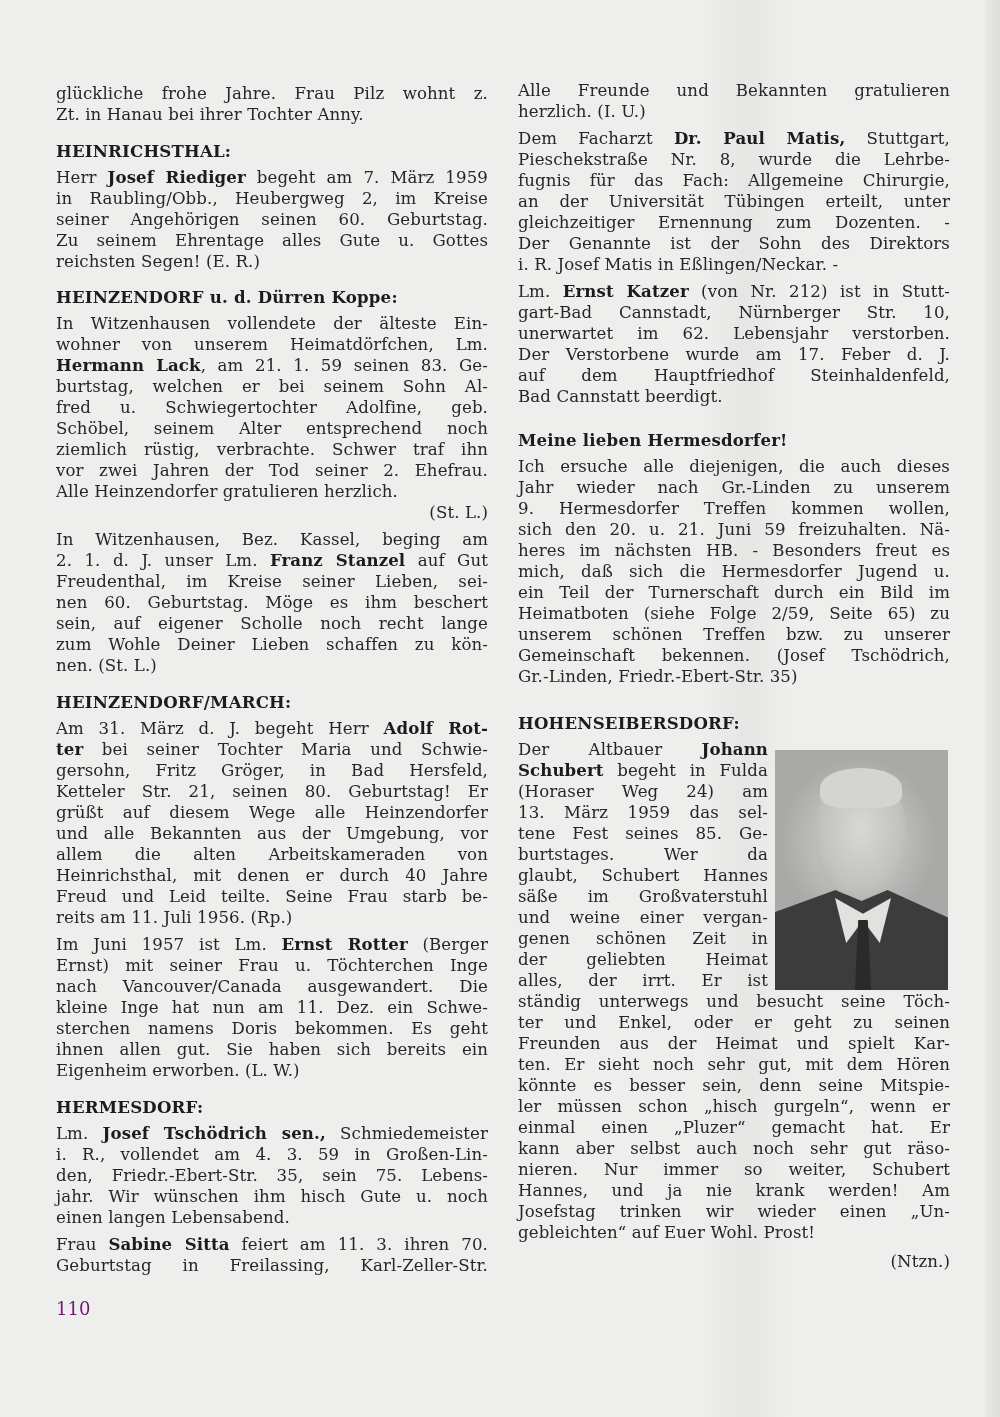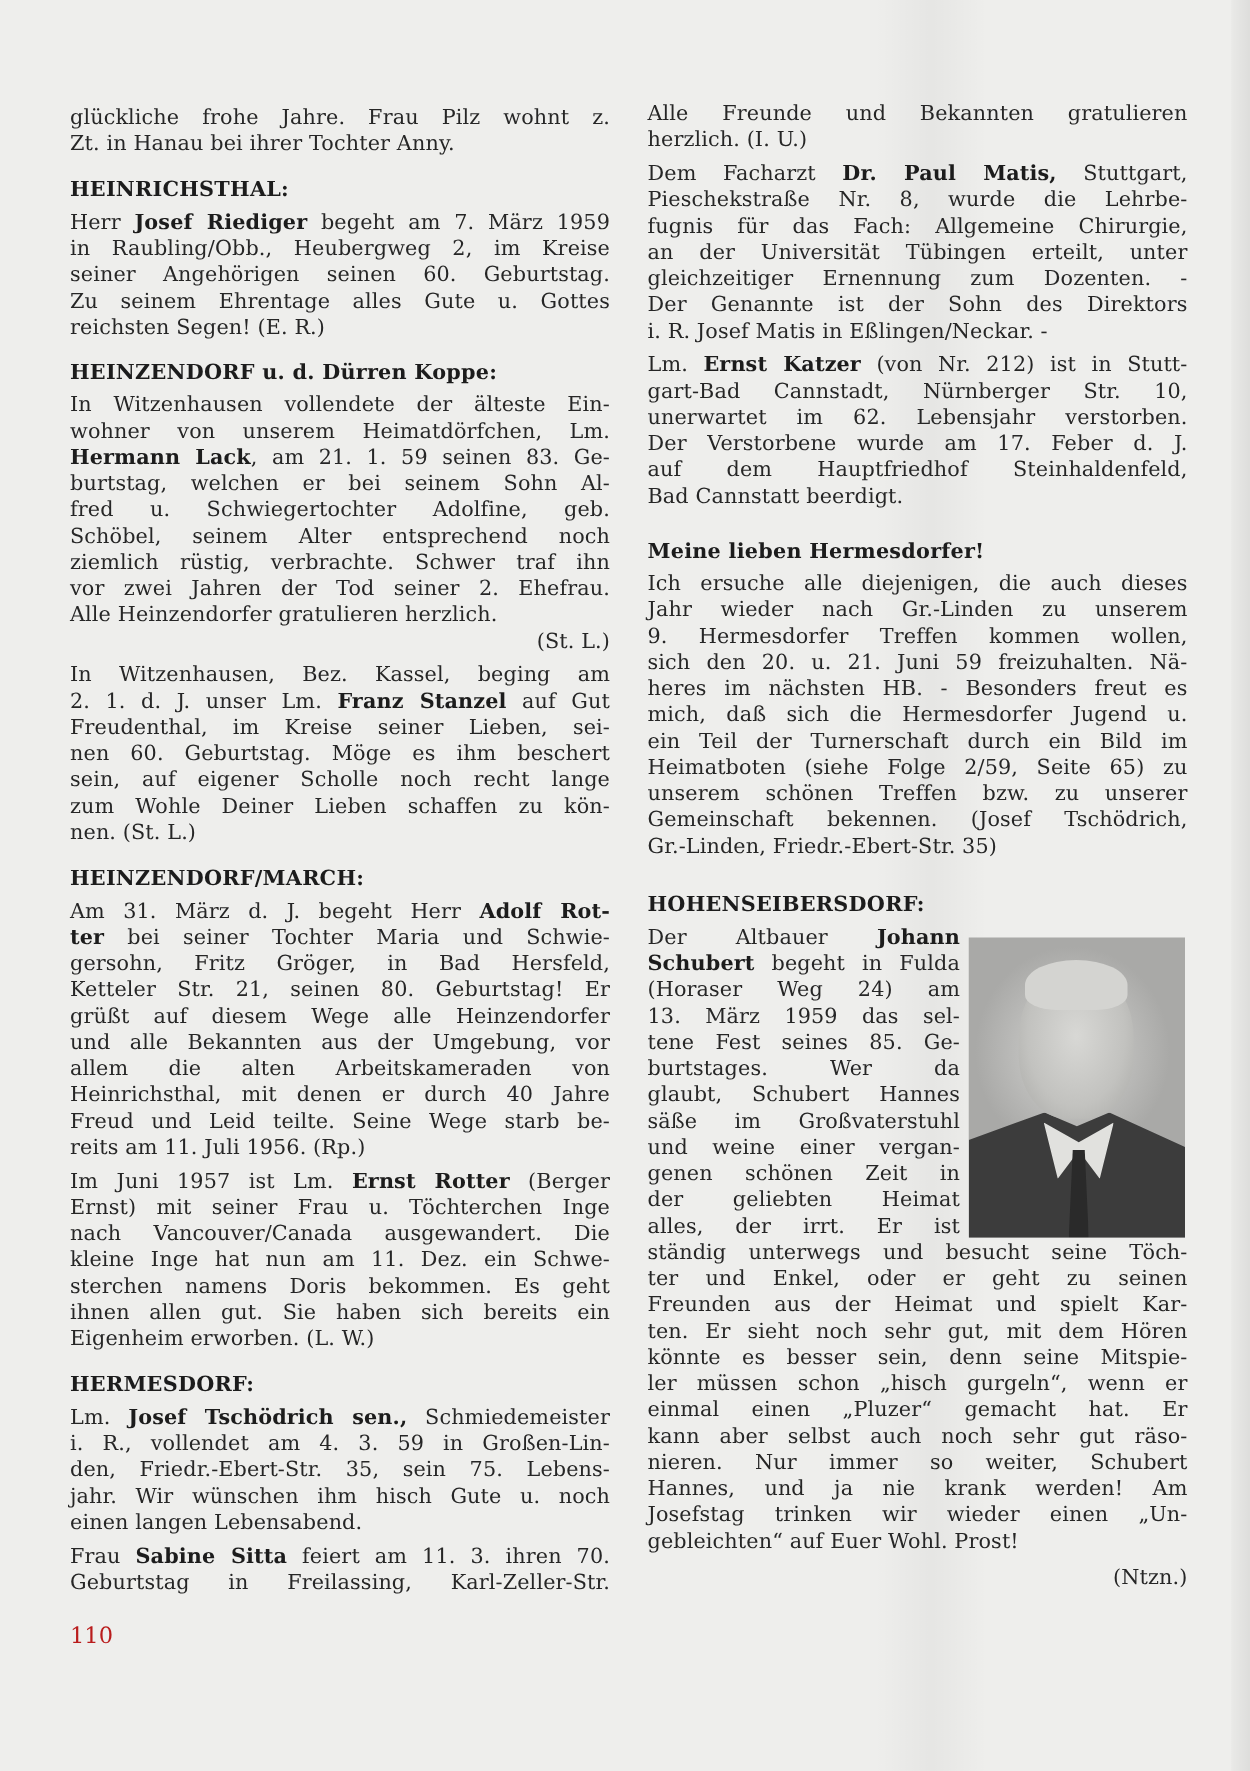--- a/index.html
+++ b/index.html
@@ -62,21 +62,21 @@
     background: #e1e1de;
     clip-path: polygon(0 0, 50% 35%, 100% 0, 80% 100%, 50% 50%, 20% 100%);
   }
   .photo .tie {
     position: absolute; left: 80px; top: 170px; width: 16px; height: 70px;
     background: #2a2a2a;
     clip-path: polygon(20% 0, 80% 0, 100% 100%, 0 100%);
   }
   .page-number {
     position: absolute; left: 56px; top: 1298px; font-size: 18px; line-height: 22px;
-    color: #b91c1c;
+    color: #701a75;
   }
 </style>
 </head>
 <body>
 
 <div class="paper-shade"></div>
 <div class="paper-edge"></div>
 
 <div class="col col-left">
 
@@ -112,21 +112,21 @@
 
   <div class="heading" style="top:692px">HEINZENDORF/MARCH:</div>
   <div class="line full" style="top:718px">Am 31. März d. J. begeht Herr <b>Adolf Rot-</b></div>
   <div class="line full" style="top:739px"><b>ter</b> bei seiner Tochter Maria und Schwie-</div>
   <div class="line full" style="top:760px">gersohn, Fritz Gröger, in Bad Hersfeld,</div>
   <div class="line full" style="top:781px">Ketteler Str. 21, seinen 80. Geburtstag! Er</div>
   <div class="line full" style="top:802px">grüßt auf diesem Wege alle Heinzendorfer</div>
   <div class="line full" style="top:823px">und alle Bekannten aus der Umgebung, vor</div>
   <div class="line full" style="top:844px">allem die alten Arbeitskameraden von</div>
   <div class="line full" style="top:865px">Heinrichsthal, mit denen er durch 40 Jahre</div>
-  <div class="line full" style="top:886px">Freud und Leid teilte. Seine Wege starb be-</div>
+  <div class="line full" style="top:886px">Freud und Leid teilte. Seine Frau starb be-</div>
   <div class="line short" style="top:907px">reits am 11. Juli 1956. (Rp.)</div>
 
   <div class="line full" style="top:934px">Im Juni 1957 ist Lm. <b>Ernst Rotter</b> (Berger</div>
   <div class="line full" style="top:955px">Ernst) mit seiner Frau u. Töchterchen Inge</div>
   <div class="line full" style="top:976px">nach Vancouver/Canada ausgewandert. Die</div>
   <div class="line full" style="top:997px">kleine Inge hat nun am 11. Dez. ein Schwe-</div>
   <div class="line full" style="top:1018px">sterchen namens Doris bekommen. Es geht</div>
   <div class="line full" style="top:1039px">ihnen allen gut. Sie haben sich bereits ein</div>
   <div class="line short" style="top:1060px">Eigenheim erworben. (L. W.)</div>
 

